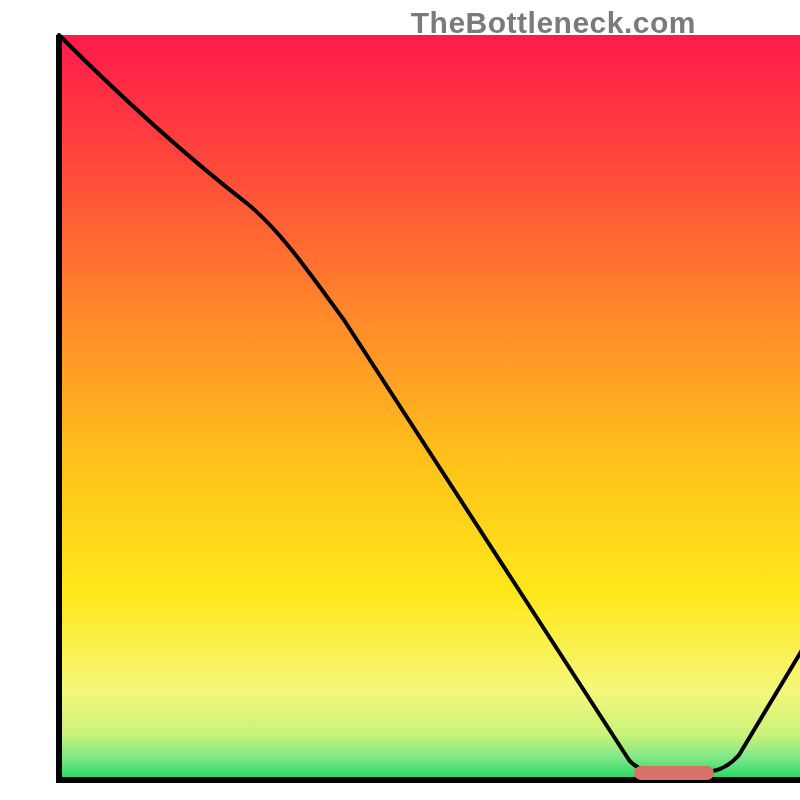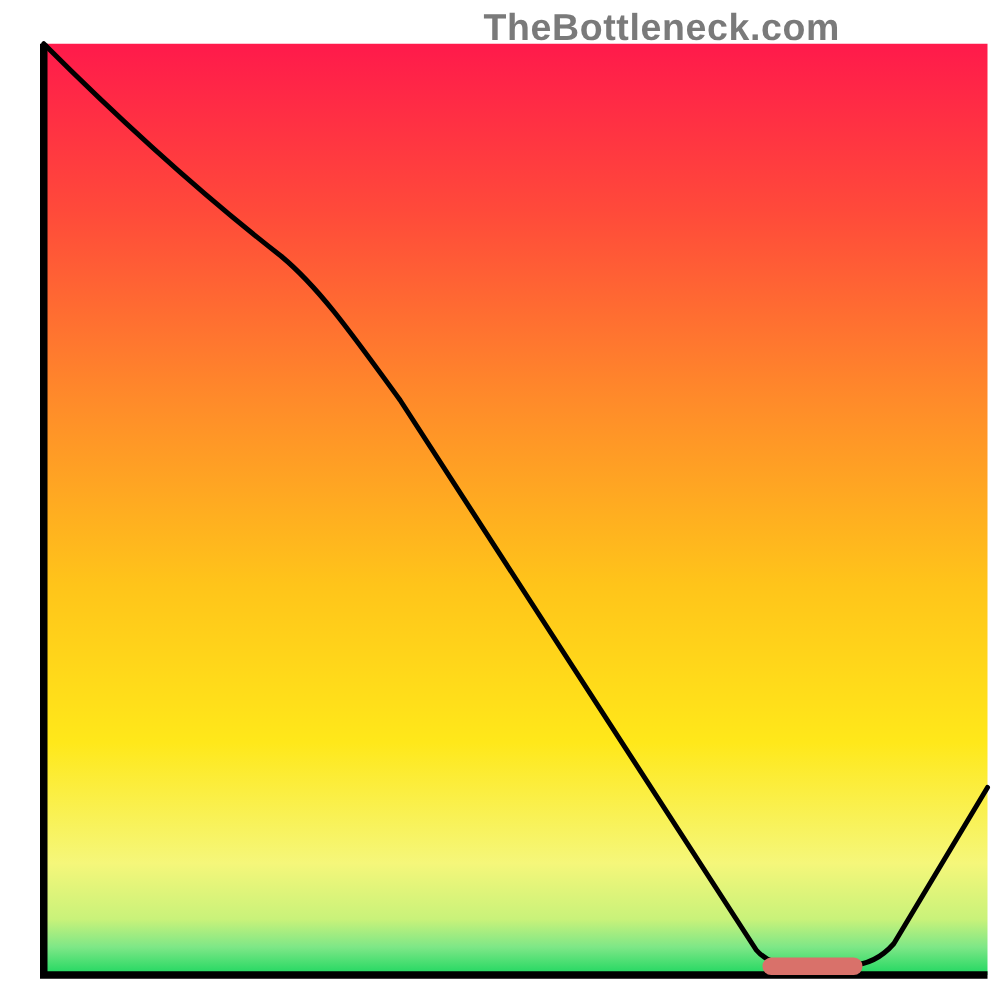--- a/index.html
+++ b/index.html
@@ -7,20 +7,21 @@
     padding: 0;
     width: 800px;
     height: 800px;
     background: #ffffff;
     font-family: Arial, Helvetica, sans-serif;
   }
   .chart-container {
     position: relative;
     width: 684px;
     height: 800px;
+    margin-left: 24px;
   }
   .watermark {
     position: absolute;
     top: 6px;
     right: 12px;
     font-size: 30px;
     font-weight: 600;
     color: #7a7a7a;
     letter-spacing: 0.5px;
     z-index: 10;

